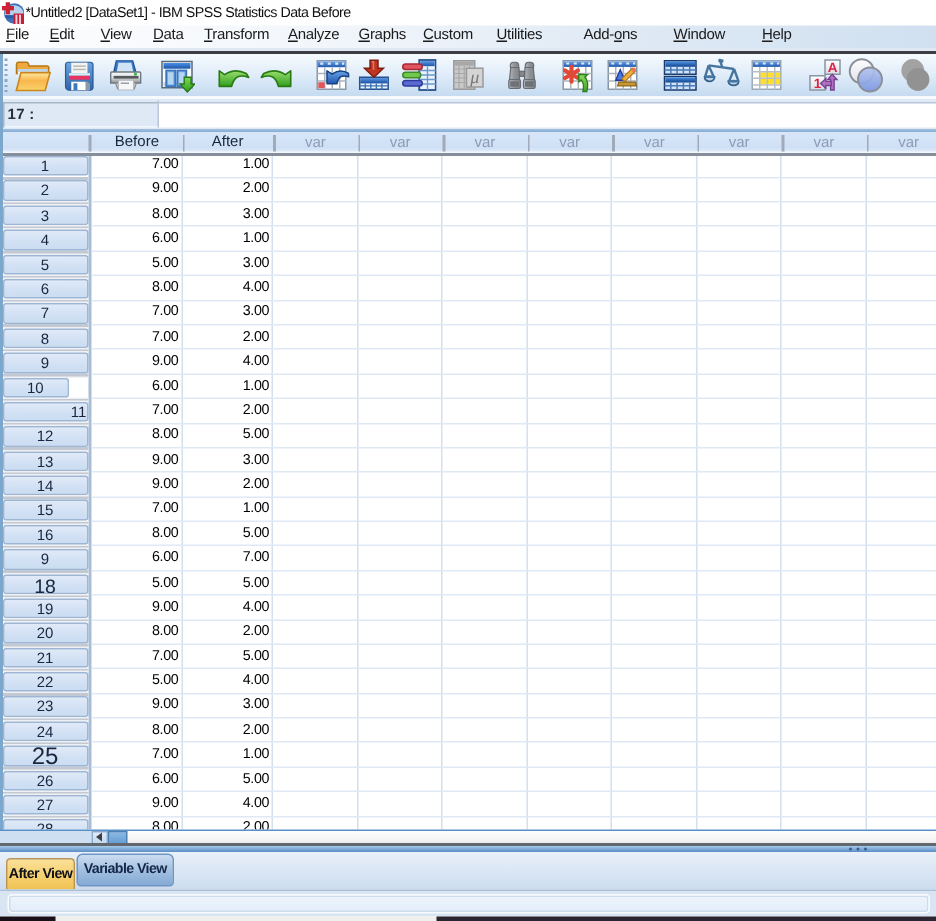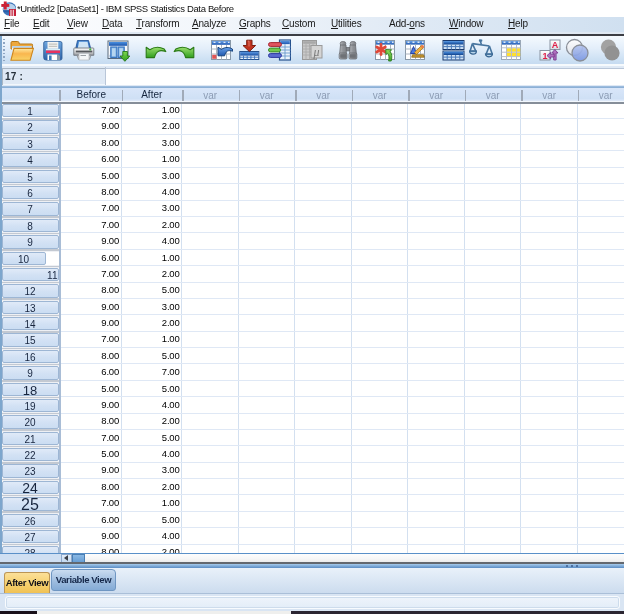--- a/index.html
+++ b/index.html
@@ -496,21 +496,21 @@
 <div class="abs" style="left:121.5px;top:360.08px;width:58.0px;font-size:9.5px;letter-spacing:-0.2px;color:#000;text-align:right">4.00</div>
 <div class="abs" style="left:61px;top:390.06px;width:563px;height:1px;background:#dfe8f5"></div>
 <div class="abs" style="left:1px;top:389.86px;width:58px;height:2.98px;background:#eef0f4"></div>
 <div class="abs" style="left:1px;top:390.56px;width:58px;height:1.4px;background:#c3c9d2"></div>
 <div class="abs" style="left:1.5px;top:376.46px;width:57px;height:13.4px;background:linear-gradient(#e0eaf8 0%,#d2e1f4 55%,#cbddf2 100%);border:1px solid #9db6d4;border-radius:2px;font-size:10px;color:#18263f;text-align:center;line-height:13.2px">23</div>
 <div class="abs" style="left:61px;top:376.46px;width:58.0px;font-size:9.5px;letter-spacing:-0.2px;color:#000;text-align:right">9.00</div>
 <div class="abs" style="left:121.5px;top:376.46px;width:58.0px;font-size:9.5px;letter-spacing:-0.2px;color:#000;text-align:right">3.00</div>
 <div class="abs" style="left:61px;top:406.44px;width:563px;height:1px;background:#dfe8f5"></div>
 <div class="abs" style="left:1px;top:406.24px;width:58px;height:2.98px;background:#eef0f4"></div>
 <div class="abs" style="left:1px;top:406.94px;width:58px;height:1.4px;background:#c3c9d2"></div>
-<div class="abs" style="left:1.5px;top:392.84px;width:57px;height:13.4px;background:linear-gradient(#e0eaf8 0%,#d2e1f4 55%,#cbddf2 100%);border:1px solid #9db6d4;border-radius:2px;font-size:14px;color:#18263f;text-align:center;line-height:13.2px">24</div>
+<div class="abs" style="left:1.5px;top:392.84px;width:57px;height:13.4px;background:linear-gradient(#e0eaf8 0%,#d2e1f4 55%,#cbddf2 100%);border:1px solid #9db6d4;border-radius:2px;font-size:10px;color:#18263f;text-align:center;line-height:13.2px">24</div>
 <div class="abs" style="left:61px;top:392.84px;width:58.0px;font-size:9.5px;letter-spacing:-0.2px;color:#000;text-align:right">8.00</div>
 <div class="abs" style="left:121.5px;top:392.84px;width:58.0px;font-size:9.5px;letter-spacing:-0.2px;color:#000;text-align:right">2.00</div>
 <div class="abs" style="left:61px;top:422.82px;width:563px;height:1px;background:#dfe8f5"></div>
 <div class="abs" style="left:1px;top:422.62px;width:58px;height:2.98px;background:#eef0f4"></div>
 <div class="abs" style="left:1px;top:423.32px;width:58px;height:1.4px;background:#c3c9d2"></div>
 <div class="abs" style="left:1.5px;top:409.22px;width:57px;height:13.4px;background:linear-gradient(#e0eaf8 0%,#d2e1f4 55%,#cbddf2 100%);border:1px solid #9db6d4;border-radius:2px;font-size:16px;color:#18263f;text-align:center;line-height:13.2px">25</div>
 <div class="abs" style="left:61px;top:409.22px;width:58.0px;font-size:9.5px;letter-spacing:-0.2px;color:#000;text-align:right">7.00</div>
 <div class="abs" style="left:121.5px;top:409.22px;width:58.0px;font-size:9.5px;letter-spacing:-0.2px;color:#000;text-align:right">1.00</div>
 <div class="abs" style="left:61px;top:439.20px;width:563px;height:1px;background:#dfe8f5"></div>
 <div class="abs" style="left:1px;top:439.00px;width:58px;height:2.98px;background:#eef0f4"></div>

